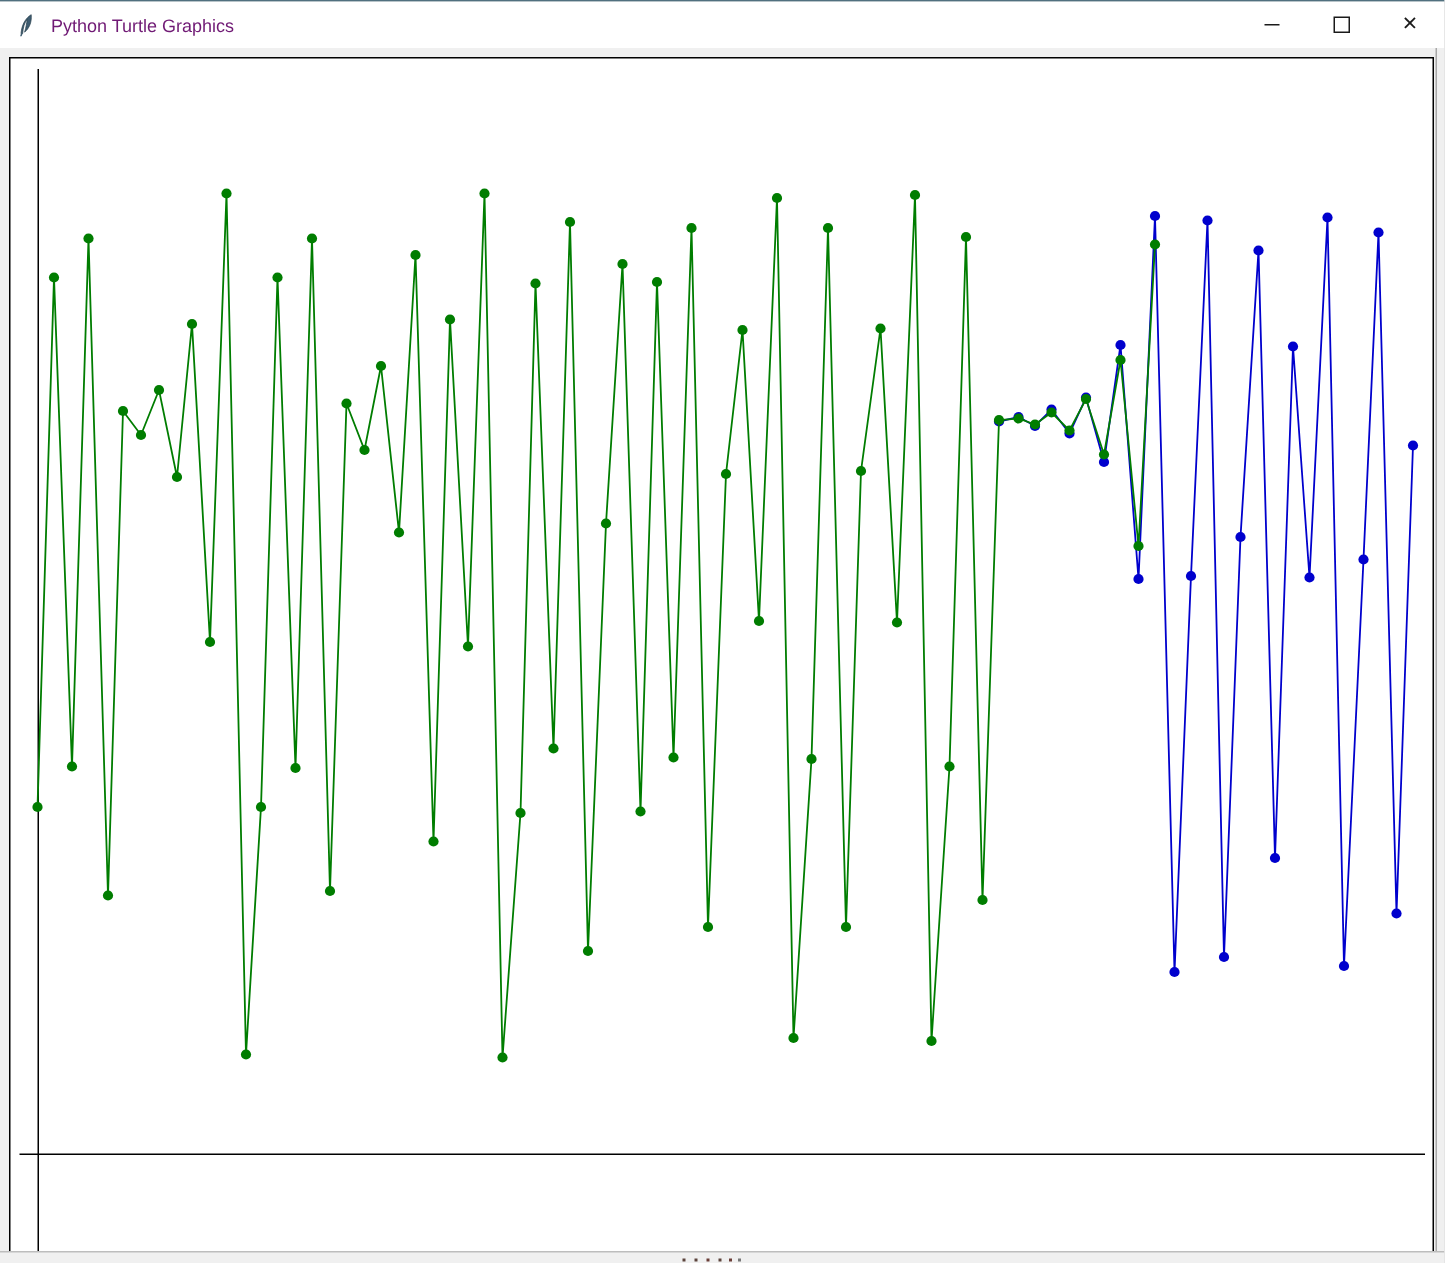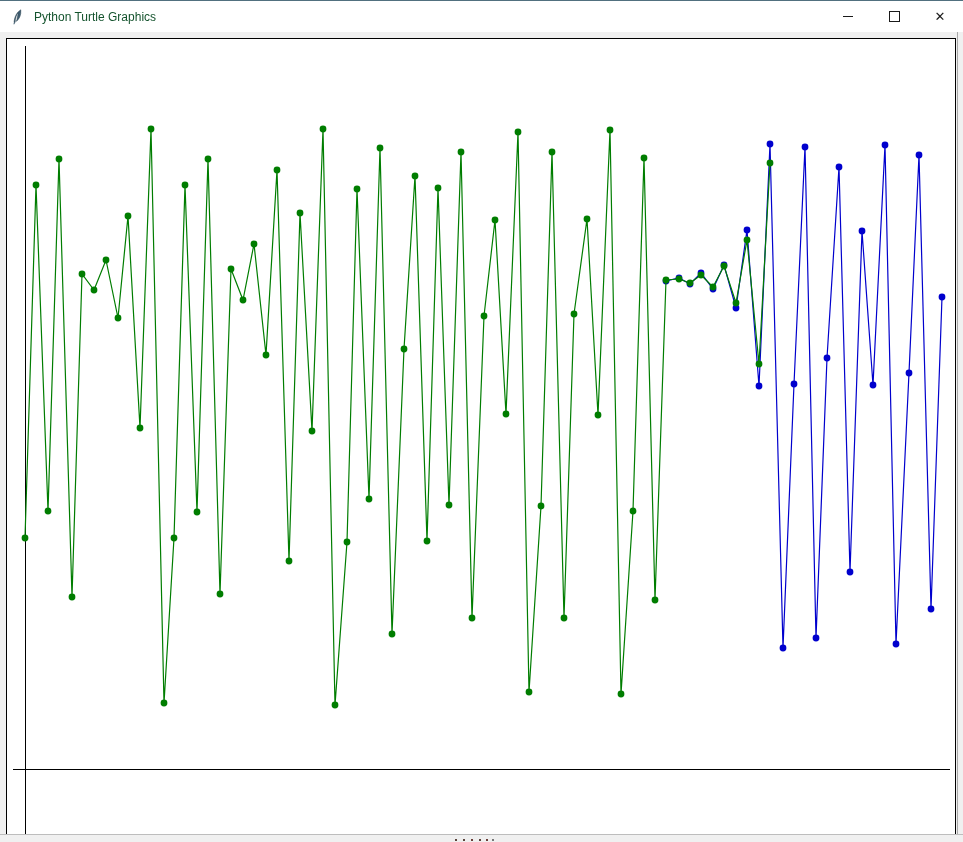--- a/index.html
+++ b/index.html
@@ -5,21 +5,21 @@
   html,body{margin:0;padding:0;background:#d8d8d8;font-family:"Liberation Sans",sans-serif;}
   .window{
     position:relative;width:963px;height:842px;background:#f0f0f0;overflow:hidden;
     border-top:1px solid #51707f;box-sizing:border-box;
   }
   .titlebar{
     position:absolute;left:0;top:0;width:100%;height:31px;background:#ffffff;
     display:flex;align-items:center;
   }
   .app-icon{width:16px;height:16px;margin-left:10px;margin-right:8px;flex:0 0 auto;}
-  .title-text{font-size:12px;color:#14532d;white-space:nowrap;}
+  .title-text{font-size:12px;color:#701a75;white-space:nowrap;}
   .controls{position:absolute;right:0;top:0;height:31px;display:flex;}
   .ctrl-btn{width:46px;height:31px;display:flex;align-items:center;justify-content:center;color:#1a1a1a;}
   .min-glyph{width:10px;height:0;border-top:1px solid #1a1a1a;display:block;}
   .max-glyph{width:9px;height:9px;border:1px solid #1a1a1a;display:block;background:transparent;}
   .close-glyph{font-size:13px;line-height:13px;font-family:"DejaVu Sans",sans-serif;}
   .canvas-frame{
     position:absolute;left:6px;top:37px;width:950px;height:797px;
     background:#ffffff;border:1px solid #000;box-sizing:border-box;
   }
   .chart-svg{position:absolute;left:0;top:0;pointer-events:none;}

